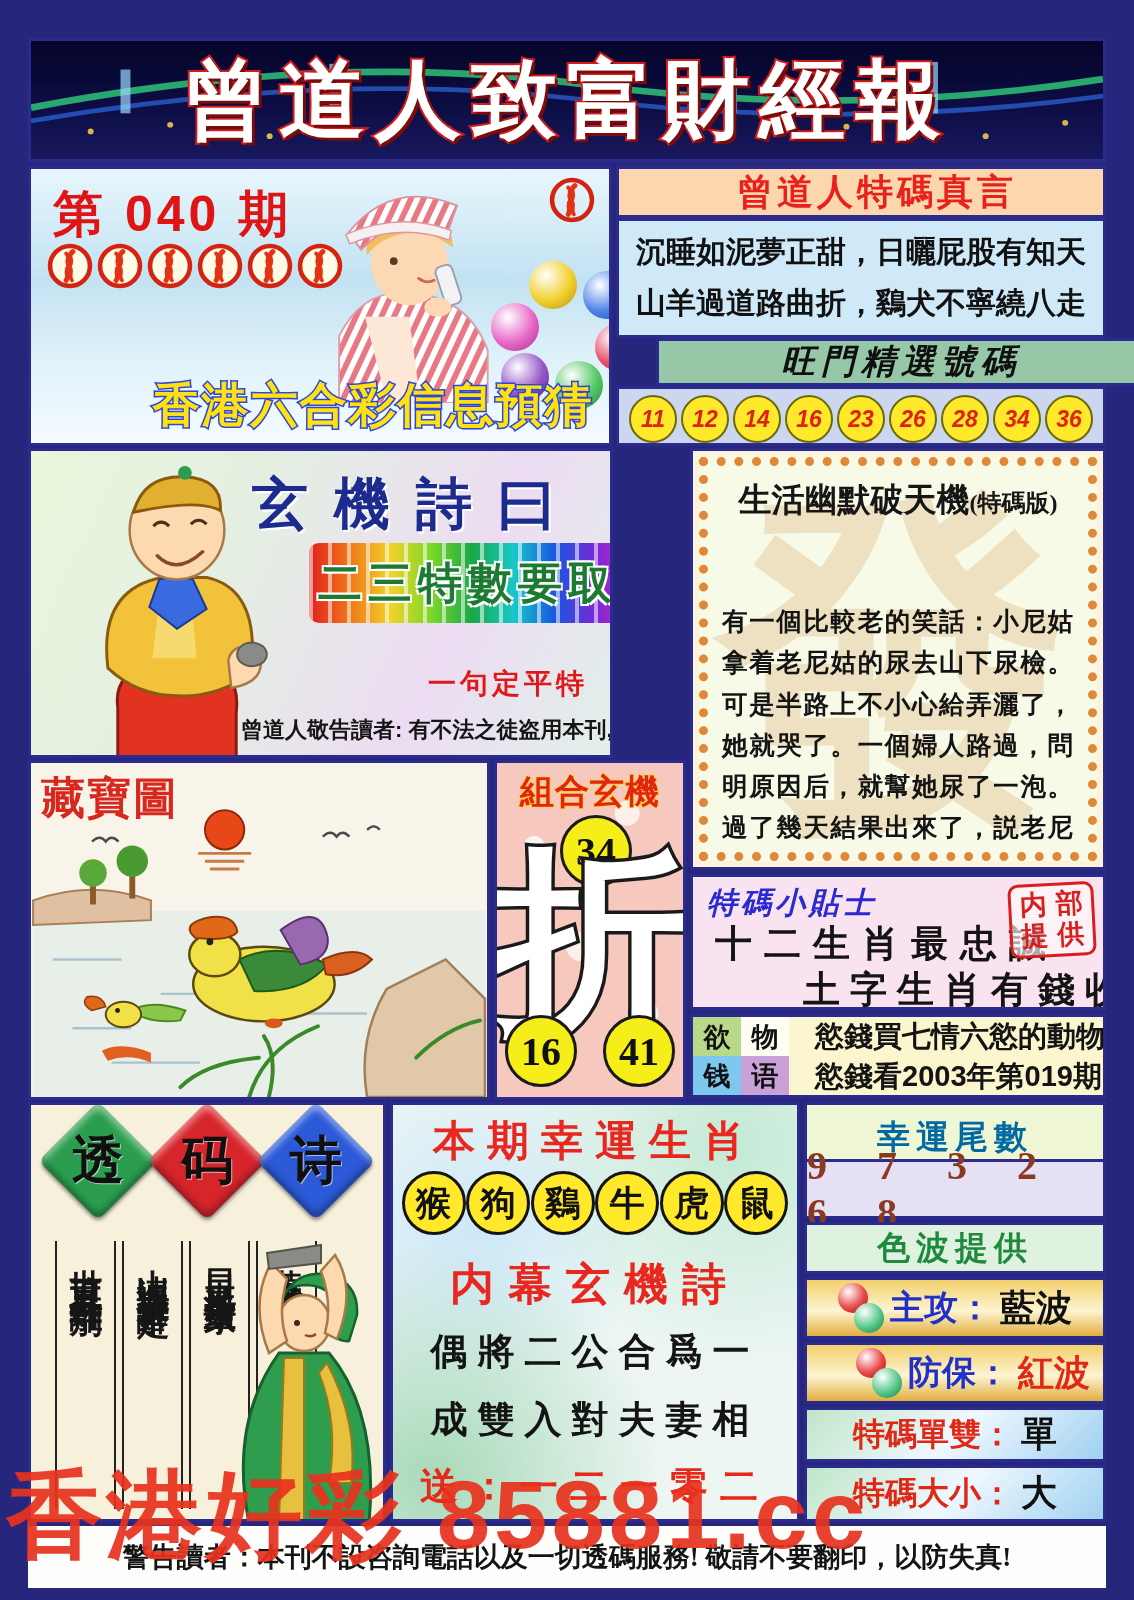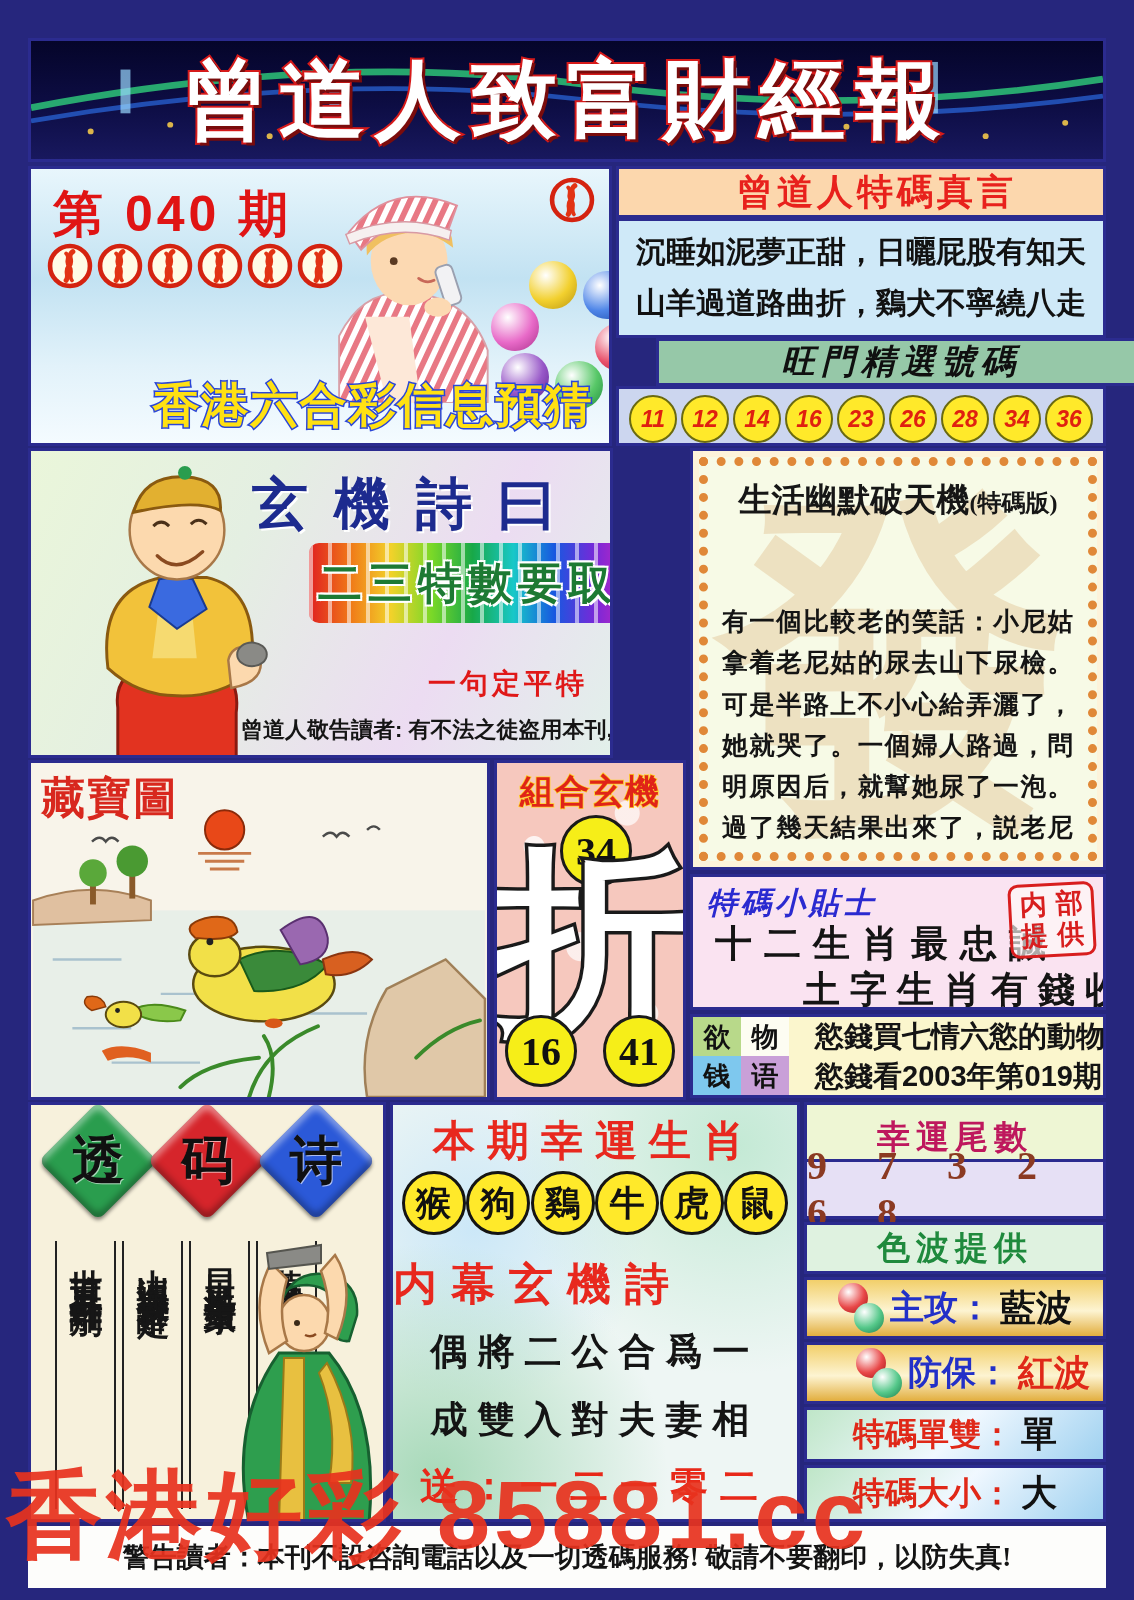--- a/index.html
+++ b/index.html
@@ -153,34 +153,34 @@
      radial-gradient(circle at 85% 10%,rgba(185,230,205,.8),transparent 45%),
      radial-gradient(circle at 10% 90%,rgba(150,210,170,.8),transparent 45%),
      radial-gradient(circle at 20% 30%,rgba(200,230,248,.9),transparent 40%),
      #eef6f4;overflow:hidden;}
   .lucky-title{position:absolute;top:8px;width:100%;text-align:center;font-size:42px;font-weight:bold;
     color:#e8281e;letter-spacing:12px;white-space:nowrap;}
   .zodiac-row{position:absolute;top:66px;left:0;width:100%;display:flex;justify-content:space-evenly;padding:0 8px;box-sizing:border-box;}
   .zodiac{width:58px;height:58px;border-radius:50%;background:#ffe92a;border:3px solid #141414;
     display:flex;align-items:center;justify-content:center;font-size:35px;font-weight:bold;color:#111;
     font-family:"Liberation Serif",serif;}
-  .inner-title{position:absolute;top:150px;width:100%;font-size:44px;font-weight:bold;
+  .inner-title{position:absolute;top:150px;width:100%;text-align:center;font-size:44px;font-weight:bold;
     color:#e8281e;letter-spacing:14px;white-space:nowrap;}
   .lucky-verse1{position:absolute;top:222px;width:100%;text-align:center;font-size:37px;font-weight:bold;
     color:#141414;letter-spacing:10px;font-family:"Liberation Serif",serif;white-space:nowrap;}
   .lucky-verse2{position:absolute;top:290px;width:100%;text-align:center;font-size:37px;font-weight:bold;
     color:#141414;letter-spacing:10px;font-family:"Liberation Serif",serif;white-space:nowrap;}
   .lucky-gift{position:absolute;top:356px;width:100%;text-align:center;font-size:38px;font-weight:bold;
     color:#e82818;letter-spacing:12px;white-space:nowrap;}
 
   
   .rightcol{left:804px;top:1102px;width:302px;height:420px;border:none;}
   .rc-box{position:absolute;left:0;width:100%;box-sizing:border-box;border:3px solid #2b2b8f;
     display:flex;align-items:center;justify-content:center;}
-  .rc-tail-title{top:0;height:70px;background:#eef6d4;font-size:33px;font-weight:bold;color:#be185d;letter-spacing:6px;}
+  .rc-tail-title{top:0;height:70px;background:#eef6d4;font-size:33px;font-weight:bold;color:#0369a1;letter-spacing:6px;}
   .rc-tail-nums{top:57px;height:60px;background:#e6e0f5;font-size:40px;font-weight:bold;color:#8b3a22;
     letter-spacing:20px;font-family:"Liberation Serif",serif;}
   .rc-wave-title{top:120px;height:52px;background:#dff2e0;font-size:33px;font-weight:bold;color:#1f8a3d;letter-spacing:6px;}
   .rc-main{top:175px;height:62px;background:linear-gradient(180deg,#f2cf6a,#fdf4d2 55%,#e2ae3e);}
   .rc-guard{top:240px;height:62px;background:linear-gradient(180deg,#f2cf6a,#fdf4d2 55%,#e2ae3e);padding-left:36px;}
   .rc-oddeven{top:305px;height:55px;background:linear-gradient(135deg,#bfe6c8,#f0f8ff 50%,#9fd1f0);}
   .rc-size{top:363px;height:57px;background:linear-gradient(135deg,#bfe6c8,#f0f8ff 50%,#9fd1f0);}
   .rc-label-blue{font-size:34px;font-weight:bold;color:#2230c8;}
   .rc-label-red{font-size:32px;font-weight:bold;color:#e02818;}
   .rc-val-black{font-size:36px;font-weight:bold;color:#111;margin-left:8px;}

